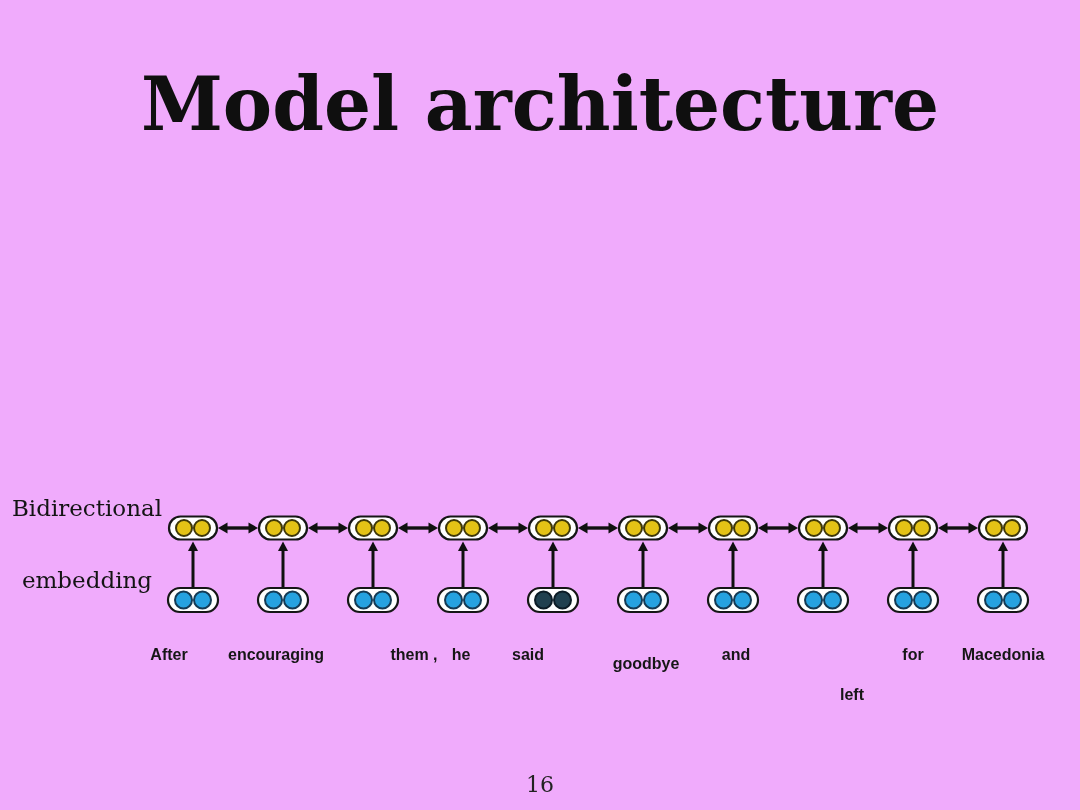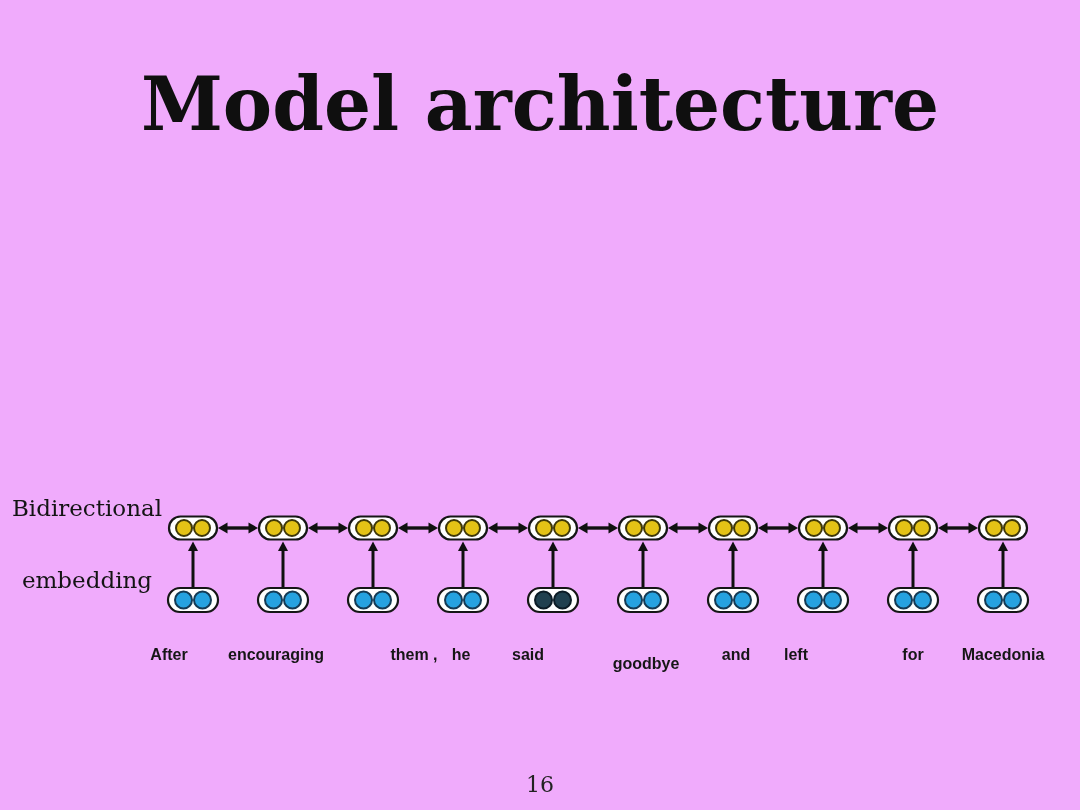--- a/index.html
+++ b/index.html
@@ -263,20 +263,20 @@
     </svg>
 
   <div>
       <div class="token-word" style="left: 169px;">After</div>
       <div class="token-word" style="left: 276px;">encouraging</div>
       <div class="token-word" style="left: 414px;">them ,</div>
       <div class="token-word" style="left: 461px;">he</div>
       <div class="token-word" style="left: 528px;">said</div>
       <div class="token-word" style="left: 646px; margin-top: 9px;">goodbye</div>
       <div class="token-word" style="left: 736px;">and</div>
-      <div class="token-word" style="left: 796px;">left</div>
+      <div class="token-word" style="left: 852px; margin-top: 40px;">left</div>
       <div class="token-word" style="left: 913px;">for</div>
       <div class="token-word" style="left: 1003px;">Macedonia</div>
     </div>
 
   <div class="page-number">16</div>
 
 </div>
 
 </body></html>

